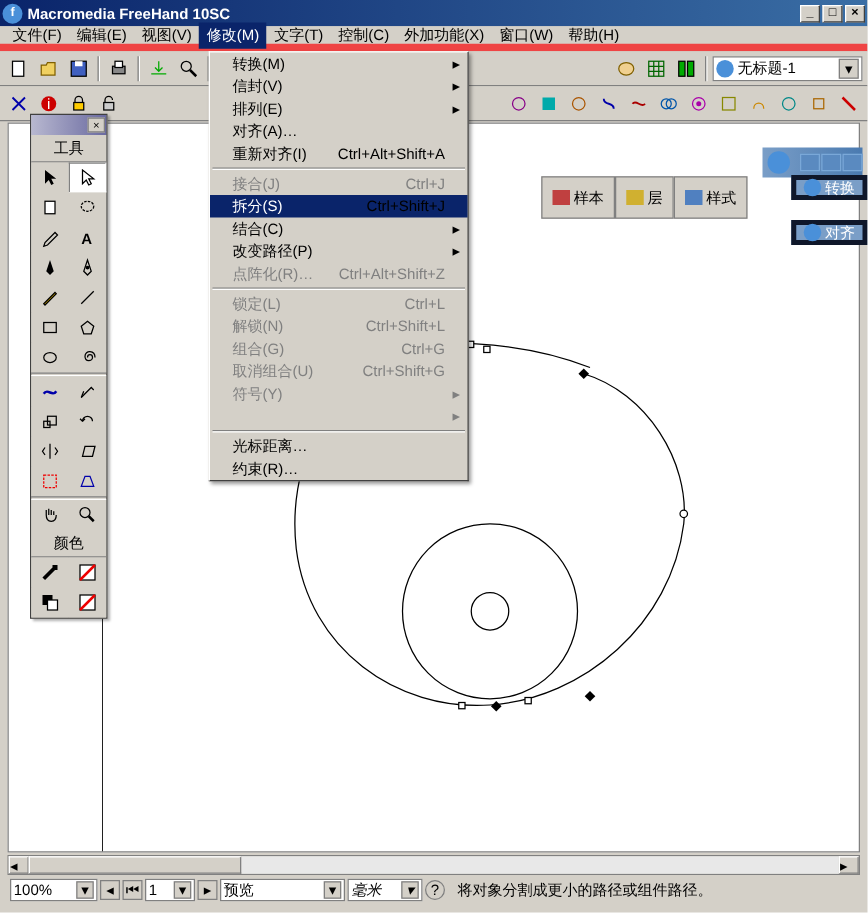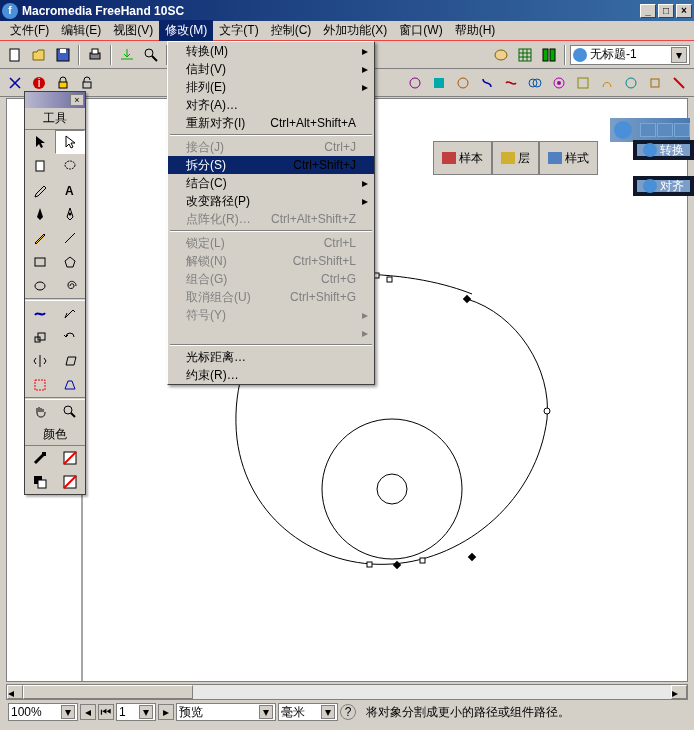--- a/index.html
+++ b/index.html
@@ -1,21 +1,21 @@
 <!DOCTYPE html>
 <html><head>
 <meta charset="utf-8">
 <style>
 *{box-sizing:border-box;margin:0;padding:0;font-family:"SimSun",Arial,sans-serif;font-size:12px;}
 body{background:#d4d0c8;width:694px;height:730px;overflow:hidden;position:relative;}
 .titlebar{background:linear-gradient(to right,#0a246a,#3a6ea5);height:21px;display:flex;align-items:center;padding:0 2px;color:#fff;font-weight:bold;}
 .titlebar .icon{width:16px;height:16px;background:#4a90d9;border-radius:50%;margin-right:4px;display:inline-flex;align-items:center;justify-content:center;font-size:10px;}
 .titlebar .title{flex:1;}
 .titlebar .winbtn{width:16px;height:14px;background:#d4d0c8;border:1px solid #fff;border-right-color:#404040;border-bottom-color:#404040;margin-left:2px;display:flex;align-items:center;justify-content:center;font-size:10px;color:#000;cursor:pointer;}
-.menubar{background:#d4d0c8;height:20px;display:flex;align-items:center;padding:0 4px;border-bottom:1px solid #ef4444;}
+.menubar{background:#d4d0c8;height:20px;display:flex;align-items:center;padding:0 4px;border-bottom:6px solid #ef4444;}
 .menubar .mitem{padding:2px 6px;cursor:pointer;}
 .menubar .mitem.active{background:#0a246a;color:#fff;}
 .toolbar{background:#d4d0c8;height:28px;display:flex;align-items:center;padding:2px 4px;border-bottom:1px solid #808080;gap:2px;}
 .tbtn{width:22px;height:22px;border:1px solid #d4d0c8;display:inline-flex;align-items:center;justify-content:center;cursor:pointer;}
 .tsep{width:2px;height:20px;border-left:1px solid #808080;border-right:1px solid #fff;margin:0 2px;}
 .docselect{height:20px;border:1px solid #808080;background:#fff;display:flex;align-items:center;padding:0 2px;}
 .docselect .dd{width:16px;height:16px;background:#d4d0c8;border:1px solid #808080;display:flex;align-items:center;justify-content:center;}
 .toolbar2{background:#d4d0c8;height:28px;display:flex;align-items:center;padding:2px 4px;border-bottom:1px solid #808080;gap:2px;}
 
 .toolspanel{position:absolute;left:24px;top:91px;width:62px;background:#d4d0c8;border:1px solid #404040;box-shadow:2px 2px 2px rgba(0,0,0,0.3);z-index:50;}
@@ -546,19 +546,19 @@
   <span class="pgbtn">⏮</span>
   <div class="combo" style="width:40px;">
     <span style="flex:1">1</span>
     <span class="dd">▾</span>
   </div>
   <span class="pgbtn">▸</span>
   <div class="combo" style="width:100px;">
     <span style="flex:1">预览</span>
     <span class="dd">▾</span>
   </div>
-  <div class="combo" style="width:60px;">
+  <div class="combo" style="width:60px;font-style:italic;">
     <span style="flex:1">毫米</span>
     <span class="dd">▾</span>
   </div>
   <span style="width:16px;height:16px;border:1px solid #808080;border-radius:50%;display:flex;align-items:center;justify-content:center;">?</span>
   <span class="stext">将对象分割成更小的路径或组件路径。</span>
 </div>
 
 </body></html>

